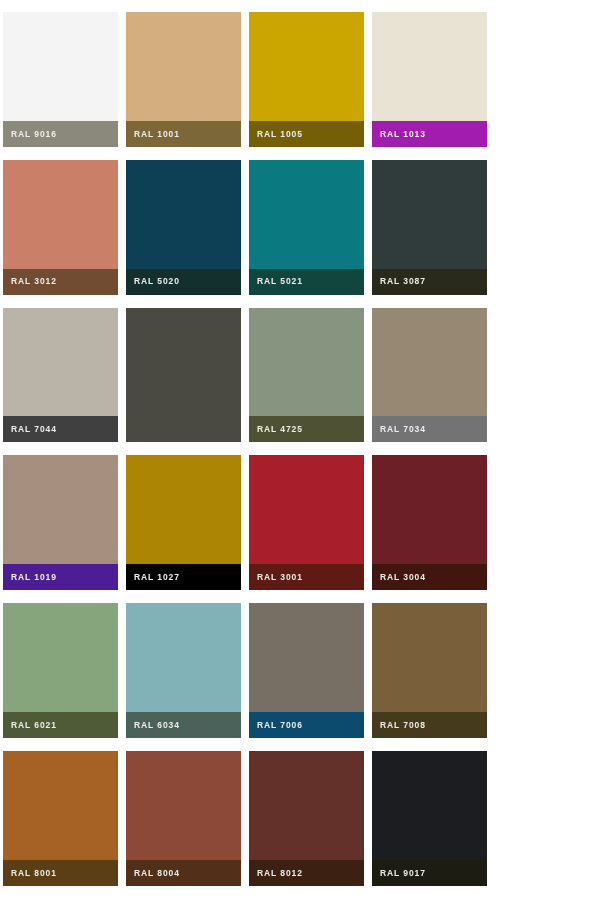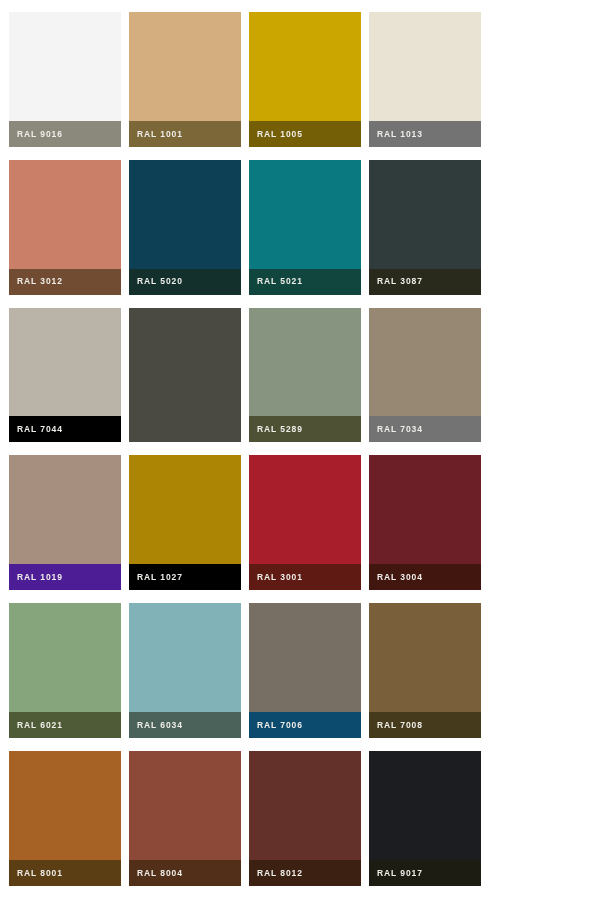--- a/index.html
+++ b/index.html
@@ -11,21 +11,21 @@
   body {
     width: 601px;
     height: 898px;
     font-family: "Liberation Sans", sans-serif;
     overflow: hidden;
   }
   #palette-grid {
     box-sizing: border-box;
     width: 490px;
     height: 898px;
-    padding: 12px 9px;
+    padding: 12px 3px;
     display: grid;
     grid-template-columns: repeat(4, 1fr);
     grid-template-rows: repeat(6, 1fr);
     column-gap: 8px;
     row-gap: 13px;
     background: #ffffff;
   }
   .swatch {
     position: relative;
     display: flex;
@@ -75,21 +75,21 @@
       </div>
     </div>
     <div class="swatch">
       <div class="swatch-color" style="background: rgb(203, 165, 0);"></div>
       <div class="swatch-label-bar" style="background: rgb(116, 95, 6);">
         <span class="swatch-label-text" style="color: rgb(239, 238, 233);">RAL 1005</span>
       </div>
     </div>
     <div class="swatch">
       <div class="swatch-color" style="background: rgb(232, 227, 210);"></div>
-      <div class="swatch-label-bar" style="background: #737373;">
+      <div class="swatch-label-bar" style="background: #a21caf;">
         <span class="swatch-label-text" style="color: rgb(239, 238, 233);">RAL 1013</span>
       </div>
     </div>
     <div class="swatch">
       <div class="swatch-color" style="background: rgb(201, 127, 104);"></div>
       <div class="swatch-label-bar" style="background: rgb(114, 76, 50);">
         <span class="swatch-label-text" style="color: rgb(239, 238, 233);">RAL 3012</span>
       </div>
     </div>
     <div class="swatch">
@@ -105,31 +105,31 @@
       </div>
     </div>
     <div class="swatch">
       <div class="swatch-color" style="background: rgb(47, 60, 59);"></div>
       <div class="swatch-label-bar" style="background: rgb(41, 41, 28);">
         <span class="swatch-label-text" style="color: rgb(239, 238, 233);">RAL 3087</span>
       </div>
     </div>
     <div class="swatch">
       <div class="swatch-color" style="background: rgb(185, 179, 168);"></div>
-      <div class="swatch-label-bar" style="background: #000000;">
+      <div class="swatch-label-bar" style="background: #404040;">
         <span class="swatch-label-text" style="color: rgb(239, 238, 233);">RAL 7044</span>
       </div>
     </div>
     <div class="swatch">
       <div class="swatch-color" style="background: rgb(74, 74, 67);"></div>
     </div>
     <div class="swatch">
       <div class="swatch-color" style="background: rgb(135, 148, 127);"></div>
       <div class="swatch-label-bar" style="background: rgb(78, 81, 52);">
-        <span class="swatch-label-text" style="color: rgb(239, 238, 233);">RAL 5289</span>
+        <span class="swatch-label-text" style="color: rgb(239, 238, 233);">RAL 4725</span>
       </div>
     </div>
     <div class="swatch">
       <div class="swatch-color" style="background: rgb(150, 136, 115);"></div>
       <div class="swatch-label-bar" style="background: #737373;">
         <span class="swatch-label-text" style="color: rgb(239, 238, 233);">RAL 7034</span>
       </div>
     </div>
     <div class="swatch">
       <div class="swatch-color" style="background: rgb(167, 143, 127);"></div>

